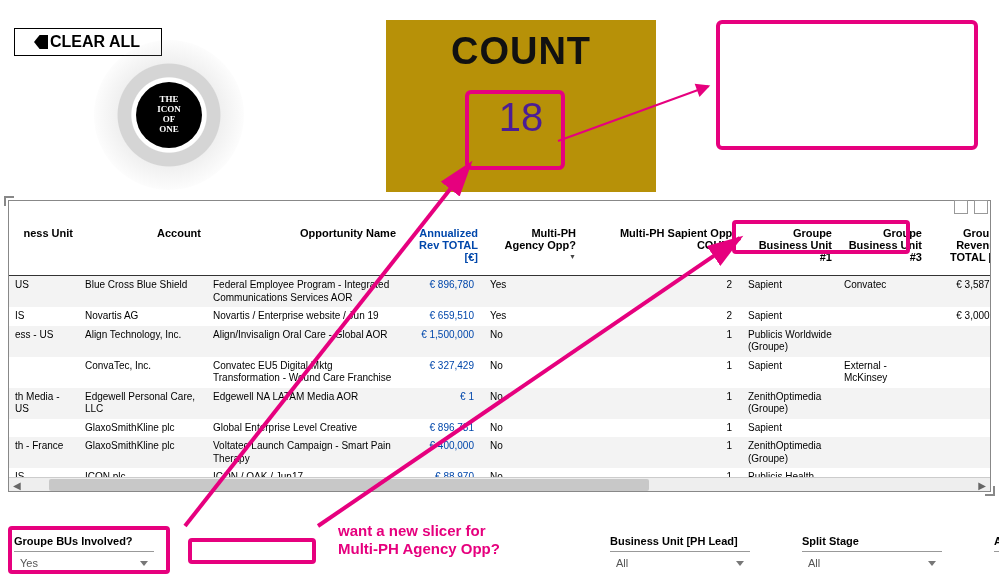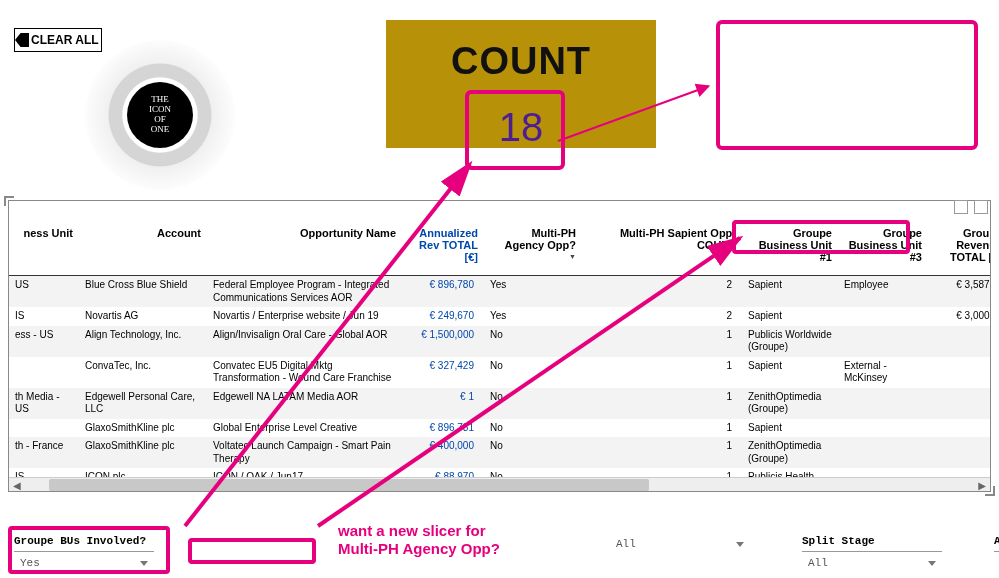--- a/index.html
+++ b/index.html
@@ -1,28 +1,28 @@
 <!DOCTYPE html>
 <html><head>
 <meta charset="utf-8">
 <style>
   * { box-sizing: border-box; margin: 0; padding: 0; }
   body { font-family: Arial, sans-serif; font-size: 11px; background: #fff; width: 999px; height: 578px; position: relative; overflow: hidden; }
   
   .top-area { position: relative; height: 200px; }
   
-  .clear-all-btn { position: absolute; top: 28px; left: 14px; background: #fff; border: 1px solid #000; padding: 4px 0; font-weight: bold; font-size: 12px; display: flex; align-items: center; gap: 4px; cursor: pointer; }
+  .clear-all-btn { position: absolute; top: 28px; left: 14px; background: #fff; border: 1px solid #000; padding: 4px 19px; font-weight: bold; font-size: 16px; display: flex; align-items: center; gap: 4px; cursor: pointer; }
   .clear-all-btn::before { content: ""; display: inline-block; width: 14px; height: 14px; background: #000; clip-path: polygon(40% 0, 100% 0, 100% 100%, 40% 100%, 0 50%); }
   .clear-all-btn span { position: relative; left: -2px; }
   
-  .logo-circle { position: absolute; top: 40px; left: 85px; width: 150px; height: 150px; }
+  .logo-circle { position: absolute; top: 40px; left: 94px; width: 150px; height: 150px; font-weight: bold; }
   .logo-dots { width: 150px; height: 150px; border-radius: 50%; background: radial-gradient(circle, transparent 35%, rgba(150,150,150,0.4) 36%, rgba(150,150,150,0.4) 48%, rgba(180,180,180,0.2) 49%, transparent 75%); position: relative; }
   .logo-center { position: absolute; top: 50%; left: 50%; transform: translate(-50%, -50%); width: 66px; height: 66px; border-radius: 50%; background: #000; color: #fff; display: flex; flex-direction: column; align-items: center; justify-content: center; font-size: 9px; line-height: 1.1; text-align: center; font-family: Georgia, serif; }
   
-  .count-card { position: absolute; top: 20px; left: 386px; width: 270px; height: 128px; background: #b79108; display: flex; flex-direction: column; align-items: center; justify-content: flex-start; padding-top: 20px; }
+  .count-card { position: absolute; top: 20px; left: 386px; width: 270px; height: 172px; background: #b79108; display: flex; flex-direction: column; align-items: center; justify-content: flex-start; padding-top: 10px; }
   .count-title { font-size: 38px; font-weight: 900; color: #111; letter-spacing: 1px; }
   .count-value { font-size: 40px; color: #4c1d95; margin-top: 22px; }
   
   .annotation-box-top { position: absolute; top: 20px; left: 716px; width: 262px; height: 130px; border: 4px solid #e6007e; border-radius: 6px; }
   .annotation-box-count { position: absolute; top: 90px; left: 465px; width: 100px; height: 80px; border: 4px solid #e6007e; border-radius: 6px; }
   .annotation-arrow1 { position: absolute; top: 140px; left: 558px; width: 160px; height: 2px; background: #e6007e; transform-origin: left center; transform: rotate(-20deg); }
   .annotation-arrow1::after { content:""; position:absolute; right:-2px; top:-6px; border-left:14px solid #e6007e; border-top:7px solid transparent; border-bottom:7px solid transparent; }
   
   .table-frame { position: absolute; top: 200px; left: 8px; right: 8px; border: 1px solid #888; height: 292px; background: #fff; }
   .table-frame::before, .table-frame::after { content: ""; position: absolute; width: 8px; height: 8px; border: 2px solid #888; }
@@ -40,21 +40,21 @@
   td.rev { color: #0047ab; text-align: right; padding-right: 10px; margin-top: 30px; }
   td.num { text-align: right; padding-right: 10px; }
   
   .table-scroll { position: absolute; top: 22px; left: 0; right: 0; bottom: 14px; overflow: hidden; }
   .hscroll { position: absolute; bottom: 0; left: 0; right: 0; height: 14px; background: #eee; border-top: 1px solid #ccc; }
   .hscroll-thumb { position: absolute; top: 1px; left: 40px; width: 600px; height: 12px; background: #c8c8c8; border-radius: 2px; cursor: pointer; }
   .hscroll .arr { position: absolute; top: 2px; font-size: 10px; color: #666; cursor: pointer; }
   .hscroll .arr.l { left: 4px; }
   .hscroll .arr.r { right: 4px; }
   
-  .slicers { position: absolute; bottom: 6px; left: 14px; right: 14px; display: flex; gap: 52px; font-family: Liberation Mono, monospace; }
+  .slicers { position: absolute; bottom: 6px; left: 14px; right: 14px; display: flex; gap: 52px; }
   .slicer { flex: 0 0 140px; }
   .slicer-title { font-size: 11px; font-weight: bold; margin-bottom: 2px; border-bottom: 1px solid #999; padding-bottom: 4px; }
   .slicer-select { display: flex; justify-content: space-between; align-items: center; padding: 3px 6px; font-size: 11px; color: #555; cursor: pointer; }
   .slicer-select::after { content: ""; width: 0; height: 0; border-left: 4px solid transparent; border-right: 4px solid transparent; border-top: 5px solid #777; }
   
   .annotation-box-slicer { position: absolute; bottom: 4px; left: 8px; width: 162px; height: 48px; border: 4px solid #e6007e; border-radius: 4px; }
   .annotation-box-empty { position: absolute; bottom: 14px; left: 188px; width: 128px; height: 26px; border: 4px solid #e6007e; border-radius: 4px; }
   .annotation-text { position: absolute; bottom: 20px; left: 338px; color: #e6007e; font-weight: bold; font-size: 15px; line-height: 1.2; }
   .annotation-box-cols { position: absolute; top: 220px; left: 732px; width: 178px; height: 34px; border: 4px solid #e6007e; border-radius: 4px; }
   
@@ -121,28 +121,28 @@
       </thead>
       <tbody id="table-body">
           <tr class="row-even">
             <td>US</td>
             <td>Blue Cross Blue Shield</td>
             <td>Federal Employee Program - Integrated Communications Services AOR</td>
             <td class="rev">€ 896,780</td>
             <td>Yes</td>
             <td class="num">2</td>
             <td>Sapient</td>
-            <td>Employee</td>
+            <td>Convatec</td>
             <td class="num">€ 3,587,1</td>
           </tr>
           <tr>
             <td>IS</td>
             <td>Novartis AG</td>
             <td>Novartis / Enterprise website / Jun 19</td>
-            <td class="rev">€ 249,670</td>
+            <td class="rev">€ 659,510</td>
             <td>Yes</td>
             <td class="num">2</td>
             <td>Sapient</td>
             <td></td>
             <td class="num">€ 3,000,0</td>
           </tr>
           <tr class="row-even">
             <td>ess - US</td>
             <td>Align Technology, Inc.</td>
             <td>Align/Invisalign Oral Care - Global AOR</td>
@@ -233,20 +233,21 @@
 <div class="slicers">
   <div class="slicer">
     <div class="slicer-title">Groupe BUs Involved?</div>
     <div class="slicer-select">
         <span>Yes</span>
       </div>
   </div>
   <div style="flex:0 0 130px"></div>
   <div style="flex:0 0 170px"></div>
   <div class="slicer">
+    <div class="slicer-title">Business Unit [PH Lead]</div>
     <div class="slicer-select">
         <span>All</span>
       </div>
   </div>
   <div class="slicer">
     <div class="slicer-title">Split Stage</div>
     <div class="slicer-select">
         <span>All</span>
       </div>
   </div>

